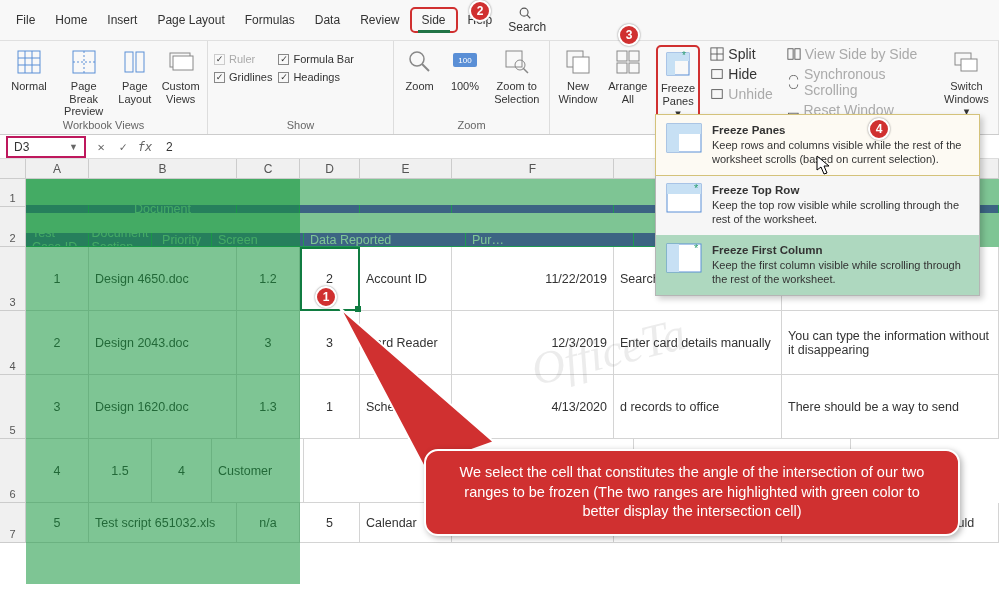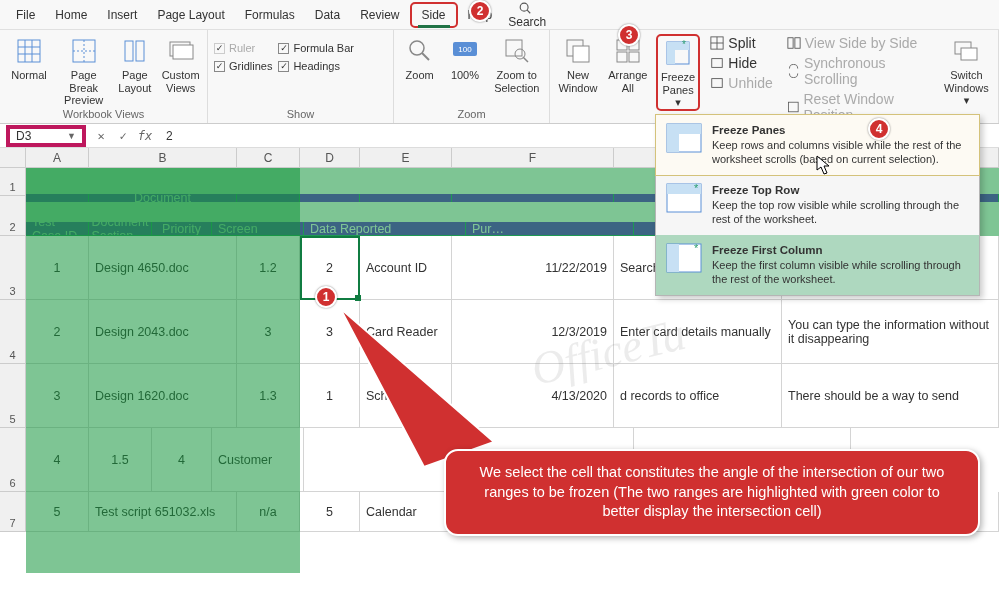--- a/index.html
+++ b/index.html
@@ -1,19 +1,19 @@
 <!DOCTYPE html>
 <html><head>
 <meta charset="utf-8">
 <style>
 * { box-sizing: border-box; margin: 0; padding: 0; font-family: "Segoe UI", Arial, sans-serif; }
 body { background: #fff; width: 999px; height: 589px; overflow: hidden; position: relative; font-size: 12px; color: #333; }
 
 
-.menubar { height: 30px; display: flex; align-items: center; padding: 0 6px; background: #f8f8f8; border-bottom: 1px solid #e0e0e0; }
+.menubar { height: 41px; display: flex; align-items: center; padding: 0 6px; background: #f8f8f8; border-bottom: 1px solid #e0e0e0; }
 .menubar .menuitem { padding: 4px 10px; cursor: default; }
 .menubar .search { display: flex; align-items: center; padding-left: 6px; flex-direction: column; }
 .menubar .search svg { width: 14px; height: 14px; stroke: #555; fill: none; margin-right: 4px; }
 .view-tab { border: 2.5px solid #d03030; border-radius: 5px; padding: 2px 8px 2px 8px; position: relative; }
 .view-underline { position: absolute; bottom: -2px; left: 6px; right: 6px; height: 3px; background: #217346; }
 
 
 .ribbon { height: 94px; display: flex; background: #f8f8f8; border-bottom: 1px solid #ccc; }
 .group { border-right: 1px solid #ddd; padding: 4px 6px 0 6px; display: flex; flex-direction: column; justify-content: space-between; }
 .group-main { display: flex; align-items: flex-start; gap: 6px; flex: 1; }
@@ -25,21 +25,21 @@
 .chk .box { width: 11px; height: 11px; border: 1px solid #888; display: inline-flex; align-items: center; justify-content: center; font-size: 9px; line-height: 1; color: #333; }
 .disabled { color: #aaa; }
 .disabled .box, .disabled svg { border-color: #ccc; stroke: #ccc; }
 .freeze-btn { border: 2.5px solid #d03030; border-radius: 5px; padding: 2px 2px 0 2px; }
 .small-row { display: flex; align-items: center; gap: 4px; font-size: 14px; padding: 1px 0; }
 .small-row svg { width: 14px; height: 14px; stroke: #555; fill: none; }
 .mini-col { display: flex; flex-direction: column; justify-content: center; gap: 2px; }
 
 
 .fbar-row { height: 24px; display: flex; align-items: center; border-bottom: 1px solid #dcdcdc; }
-.name-box { width: 80px; height: 22px; border: 4px solid #be185d; margin: 0 4px 0 6px; padding: 0 6px; display: flex; align-items: center; justify-content: space-between; font-size: 12px; }
+.name-box { width: 80px; height: 22px; border: 2px solid #be185d; margin: 0 4px 0 6px; padding: 0 6px; display: flex; align-items: center; justify-content: space-between; font-size: 12px; }
 .name-box .dd { color: #666; font-size: 9px; }
 .fb-btn { width: 22px; text-align: center; color: #666; font-family: monospace; }
 .fbar-input { flex: 1; padding-left: 10px; }
 
 
 .grid-wrap { position: relative; }
 .col-headers { display: flex; height: 20px; border-bottom: 1px solid #ccc; background: #f0f0f0; }
 .corner { width: 26px; border-right: 1px solid #ccc; }
 .ch { border-right: 1px solid #ccc; text-align: center; font-size: 12px; color: #555; line-height: 20px; }
 .colA{width:63px}.colB{width:148px}.colC{width:63px}.colD{width:60px}.colE{width:92px}.colF{width:162px}.colG{width:168px}.colH{width:217px}
@@ -69,21 +69,21 @@
 .dd-item.hl { background: #fdfaf3; border: 1px solid #d4c27a; margin: -1px; }
 .dd-item.greenish { background: rgba(40,160,90,0.35); }
 .dd-icon { width: 36px; height: 30px; flex-shrink: 0; }
 .dd-text { font-size: 11px; line-height: 1.25; }
 .dd-text b { font-size: 11.5px; display: block; margin-bottom: 2px; }
 
 
 .badge { position: absolute; width: 22px; height: 22px; border-radius: 50%; background: #d03030; color: #fff; border: 2px solid #fff; box-shadow: 0 0 2px rgba(0,0,0,0.5); display: flex; align-items: center; justify-content: center; font-weight: bold; font-size: 12px; z-index: 60; }
 
 
-.callout { position: absolute; left: 444px; top: 449px; width: 536px; background: #d03030; color: #fff; border: 2px solid #fff; border-radius: 14px; padding: 12px 18px; text-align: center; font-size: 14.5px; line-height: 1.35; z-index: 50; box-shadow: 2px 2px 6px rgba(0,0,0,0.3); }
+.callout { position: absolute; left: 424px; top: 449px; width: 536px; background: #d03030; color: #fff; border: 2px solid #fff; border-radius: 14px; padding: 12px 18px; text-align: center; font-size: 14.5px; line-height: 1.35; z-index: 50; box-shadow: 2px 2px 6px rgba(0,0,0,0.3); }
 .callout-arrow { position: absolute; left: 334px; top: 302px; width: 180px; height: 170px; z-index: 49; pointer-events: none; }
 
 .cursor-img { position: absolute; z-index: 70; width: 16px; height: 22px; }
 
 
 .watermark { position: absolute; left: 530px; top: 325px; font-size: 46px; font-style: italic; color: rgba(120,120,120,0.14); transform: rotate(-14deg); pointer-events: none; font-family: "Segoe Script", cursive; z-index: 5; }
 </style>
 </head>
 <body>
 

